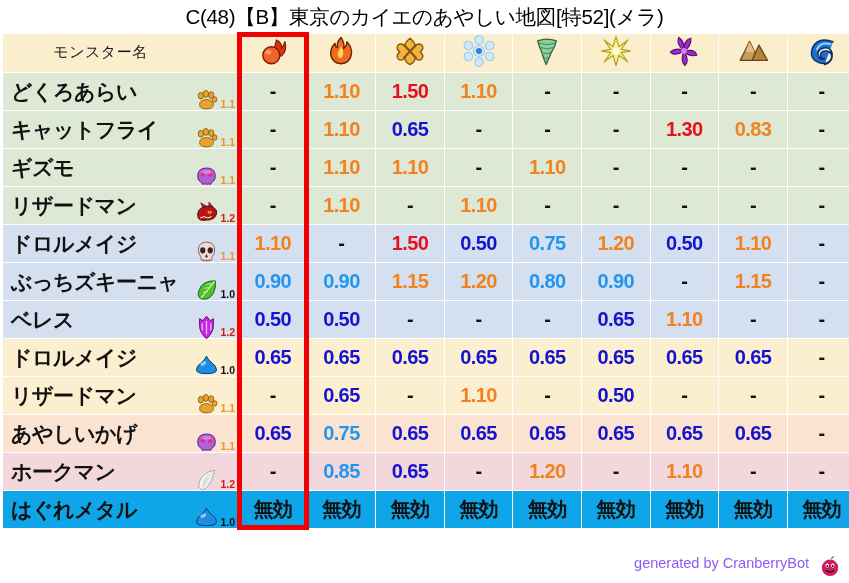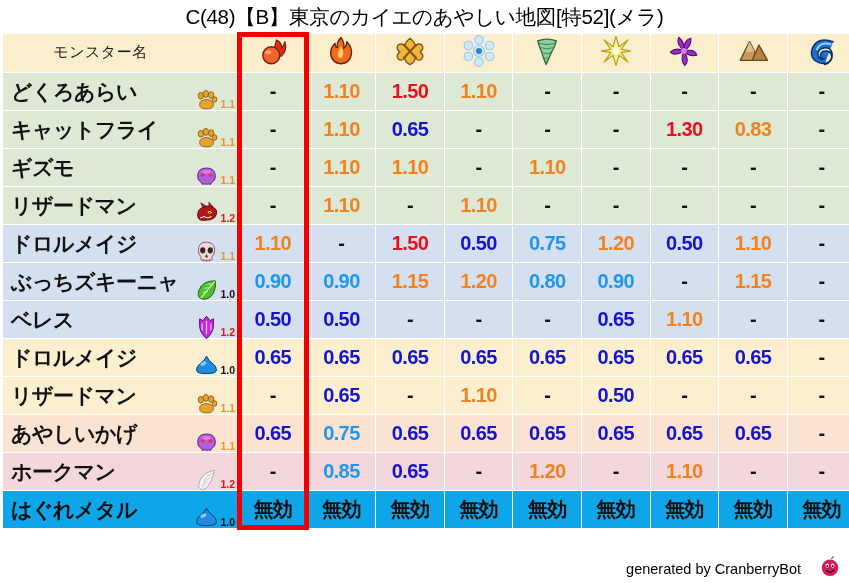--- a/index.html
+++ b/index.html
@@ -122,23 +122,23 @@
     width: 70px; height: 511px;
     border: 5px solid #f00000;
     box-sizing: border-box;
     pointer-events: none;
     z-index: 5;
   }
 
   #footer {
     position: absolute;
     right: 8px; bottom: 6px;
-    display: flex; align-items: flex-end; gap: 18px;
+    display: flex; align-items: flex-start; gap: 10px;
     font-size: 14.5px;
-    color: #000000;
+    color: #8b5cf6;
   }
   #footer .bot { width: 22px; height: 22px; }
 
   svg { display: block; }
   .icon-wrap { display: inline-block; width: 34px; height: 34px; }
   th.el-head .icon-wrap { margin: 0 auto; }
 </style>
 </head>
 <body>
 

